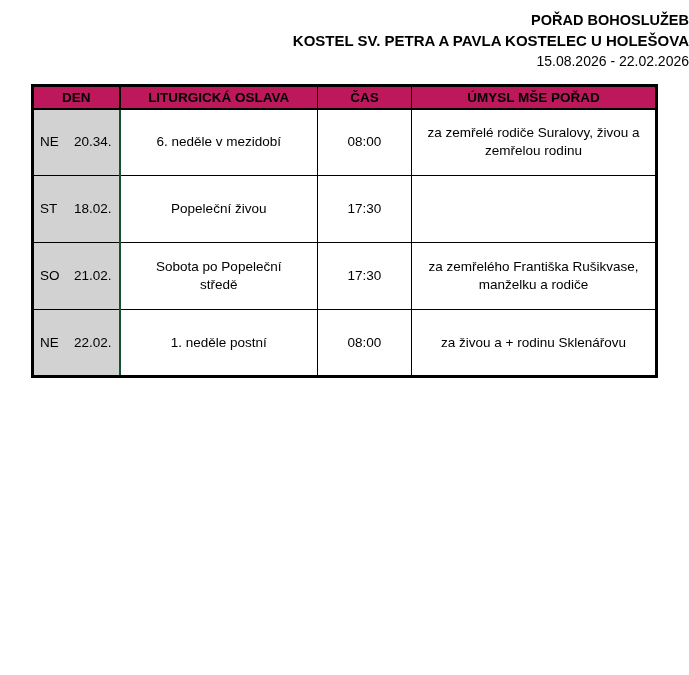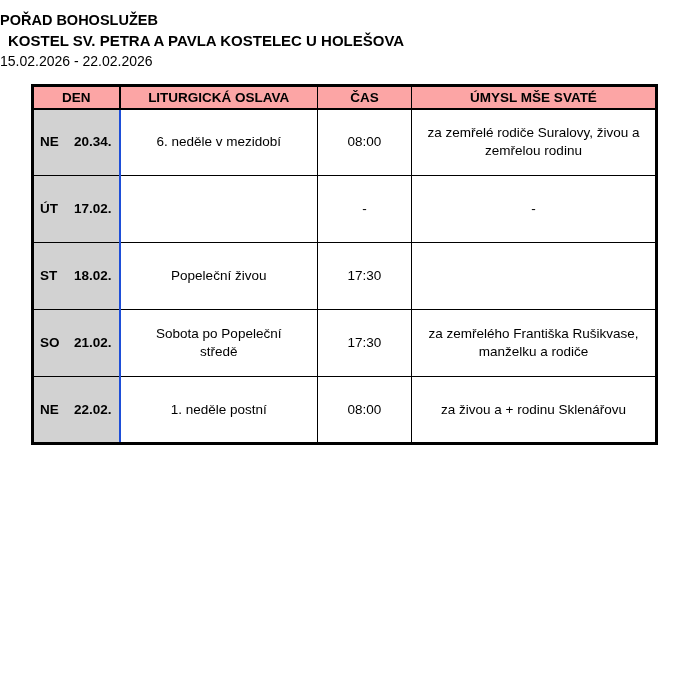--- a/index.html
+++ b/index.html
@@ -8,21 +8,21 @@
     font-family: "Liberation Sans", sans-serif;
     color: #000000;
   }
   .page {
     width: 689px;
     height: 675px;
     background: #ffffff;
     overflow: hidden;
   }
   .title-block {
-    text-align: left;
+    text-align: right;
     padding-top: 10px;
   }
   .title-line1 {
     font-size: 14.5px;
     font-weight: bold;
     line-height: 20px;
   }
   .title-line2 {
     font-size: 15px;
     font-weight: bold;
@@ -39,21 +39,21 @@
     table-layout: fixed;
     width: 624px;
     margin: 12px auto 0 auto;
     border: 3px solid #000000;
   }
   col.c-den { width: 87px; }
   col.c-lit { width: 198px; }
   col.c-cas { width: 94px; }
   col.c-umy { width: 245px; }
   th {
-    background: #fca5a5;
+    background: #be185d;
     border: 1px solid #000000;
     border-bottom: 2px solid #000000;
     font-size: 13.5px;
     font-weight: bold;
     height: 23px;
     text-align: center;
     vertical-align: middle;
   }
   th.den-h { border-right: 2px solid #000000; }
   td {
@@ -61,83 +61,72 @@
     font-size: 13.5px;
     height: 67px;
     vertical-align: middle;
     text-align: center;
     white-space: pre-line;
     line-height: 18px;
     padding: 0 2px;
   }
   td.day-cell {
     background: #d2d2d2;
-    border-right: 2px solid #1d4ed8;
-    font-weight: bold;
+    border-right: 2px solid #14532d;
+    font-weight: normal;
     white-space: nowrap;
     padding: 0;
   }
   .day-wrap {
     display: flex;
     justify-content: space-between;
     align-items: center;
     padding: 0 7px 0 6px;
   }
 </style>
 </head>
 <body>
 
 <div class="page">
   <div class="title-block">
     <div class="title-line1">POŘAD BOHOSLUŽEB</div>
     <div class="title-line2">KOSTEL SV. PETRA A PAVLA KOSTELEC U HOLEŠOVA</div>
-    <div class="title-line3">15.02.2026 - 22.02.2026</div>
+    <div class="title-line3">15.08.2026 - 22.02.2026</div>
   </div>
 
   <table class="schedule">
     <colgroup>
       <col class="c-den">
         <col class="c-lit">
         <col class="c-cas">
         <col class="c-umy">
     </colgroup>
     <thead>
       <tr>
         <th class="den-h">DEN</th>
         <th>LITURGICKÁ OSLAVA</th>
         <th>ČAS</th>
-        <th>ÚMYSL MŠE SVATÉ</th>
+        <th>ÚMYSL MŠE POŘAD</th>
       </tr>
     </thead>
     <tbody id="rows">
   <tr>
     <td class="day-cell">
       <div class="day-wrap">
         <span>NE</span>
         <span>20.34.</span>
       </div>
     </td>
     <td>6. neděle v mezidobí</td>
     <td>08:00</td>
     <td>za zemřelé rodiče Suralovy, živou a
 zemřelou rodinu</td>
   </tr>
 
 
-  <tr>
-    <td class="day-cell">
-      <div class="day-wrap">
-        <span>ÚT</span>
-        <span>17.02.</span>
-      </div>
-    </td>
-    <td></td>
-    <td>-</td>
-    <td>-</td>
-  </tr>
 
   <tr>
     <td class="day-cell">
       <div class="day-wrap">
         <span>ST</span>
         <span>18.02.</span>
       </div>
     </td>
     <td>Popeleční živou</td>
     <td>17:30</td>

